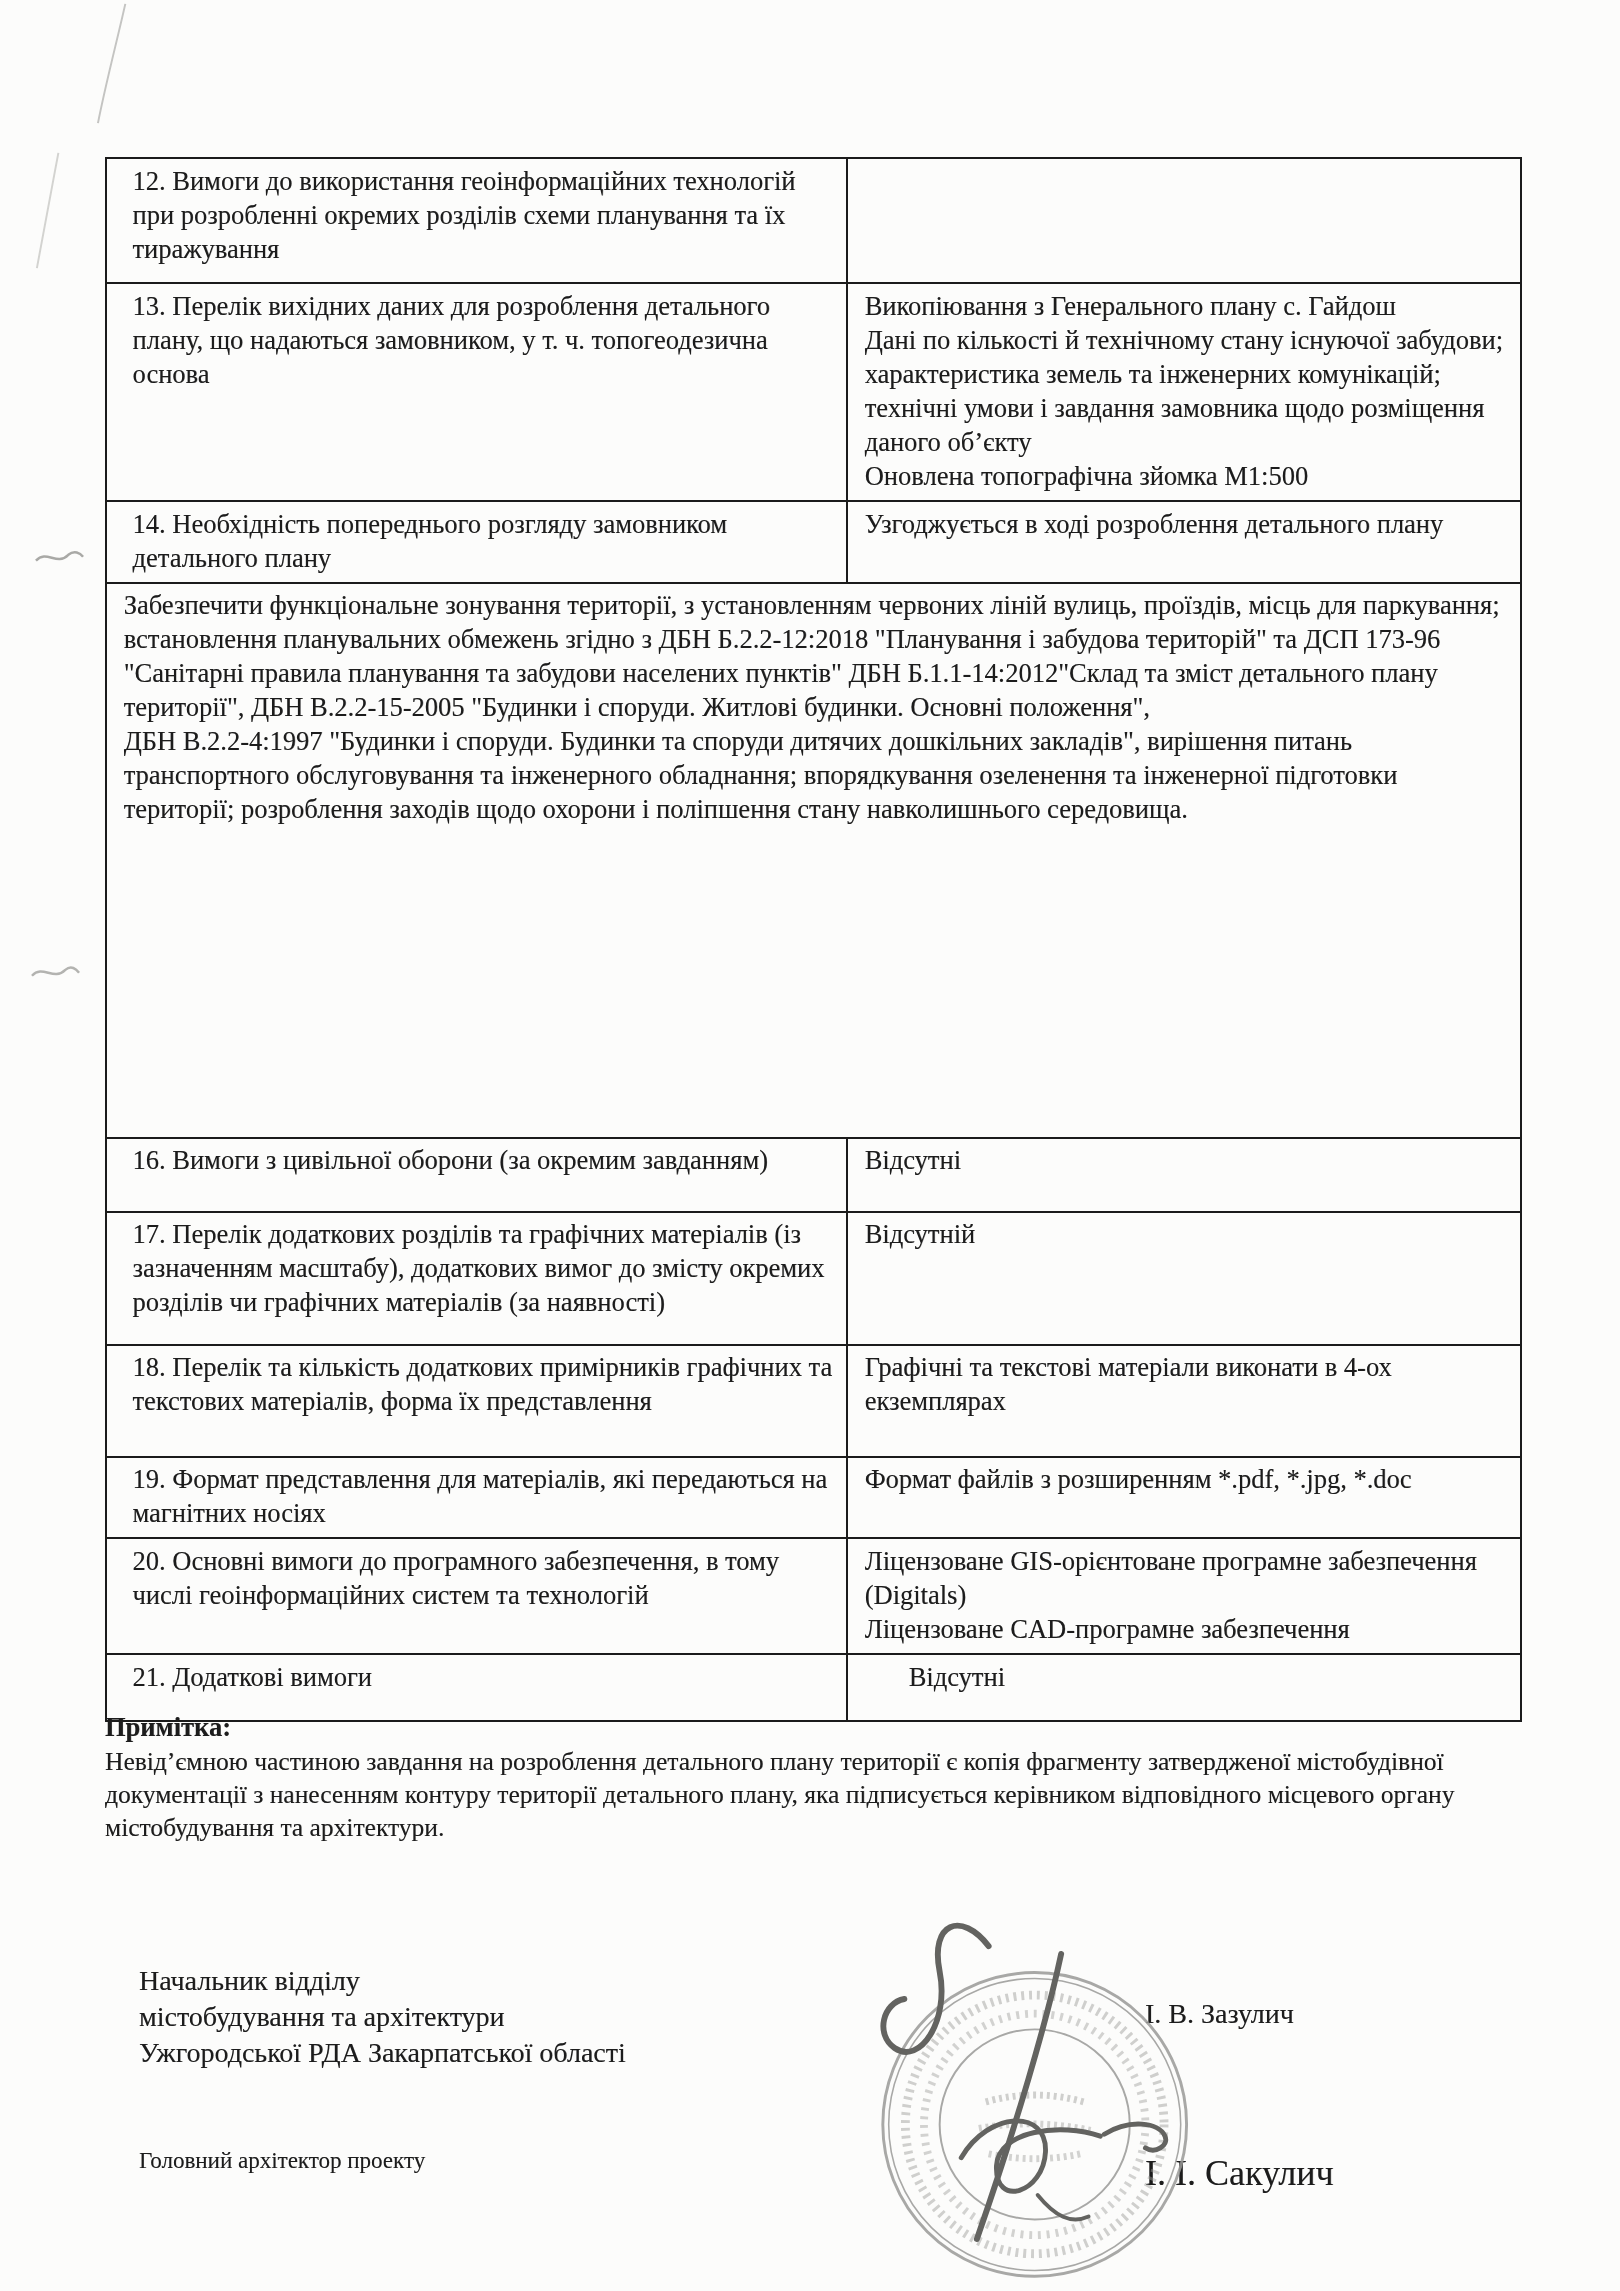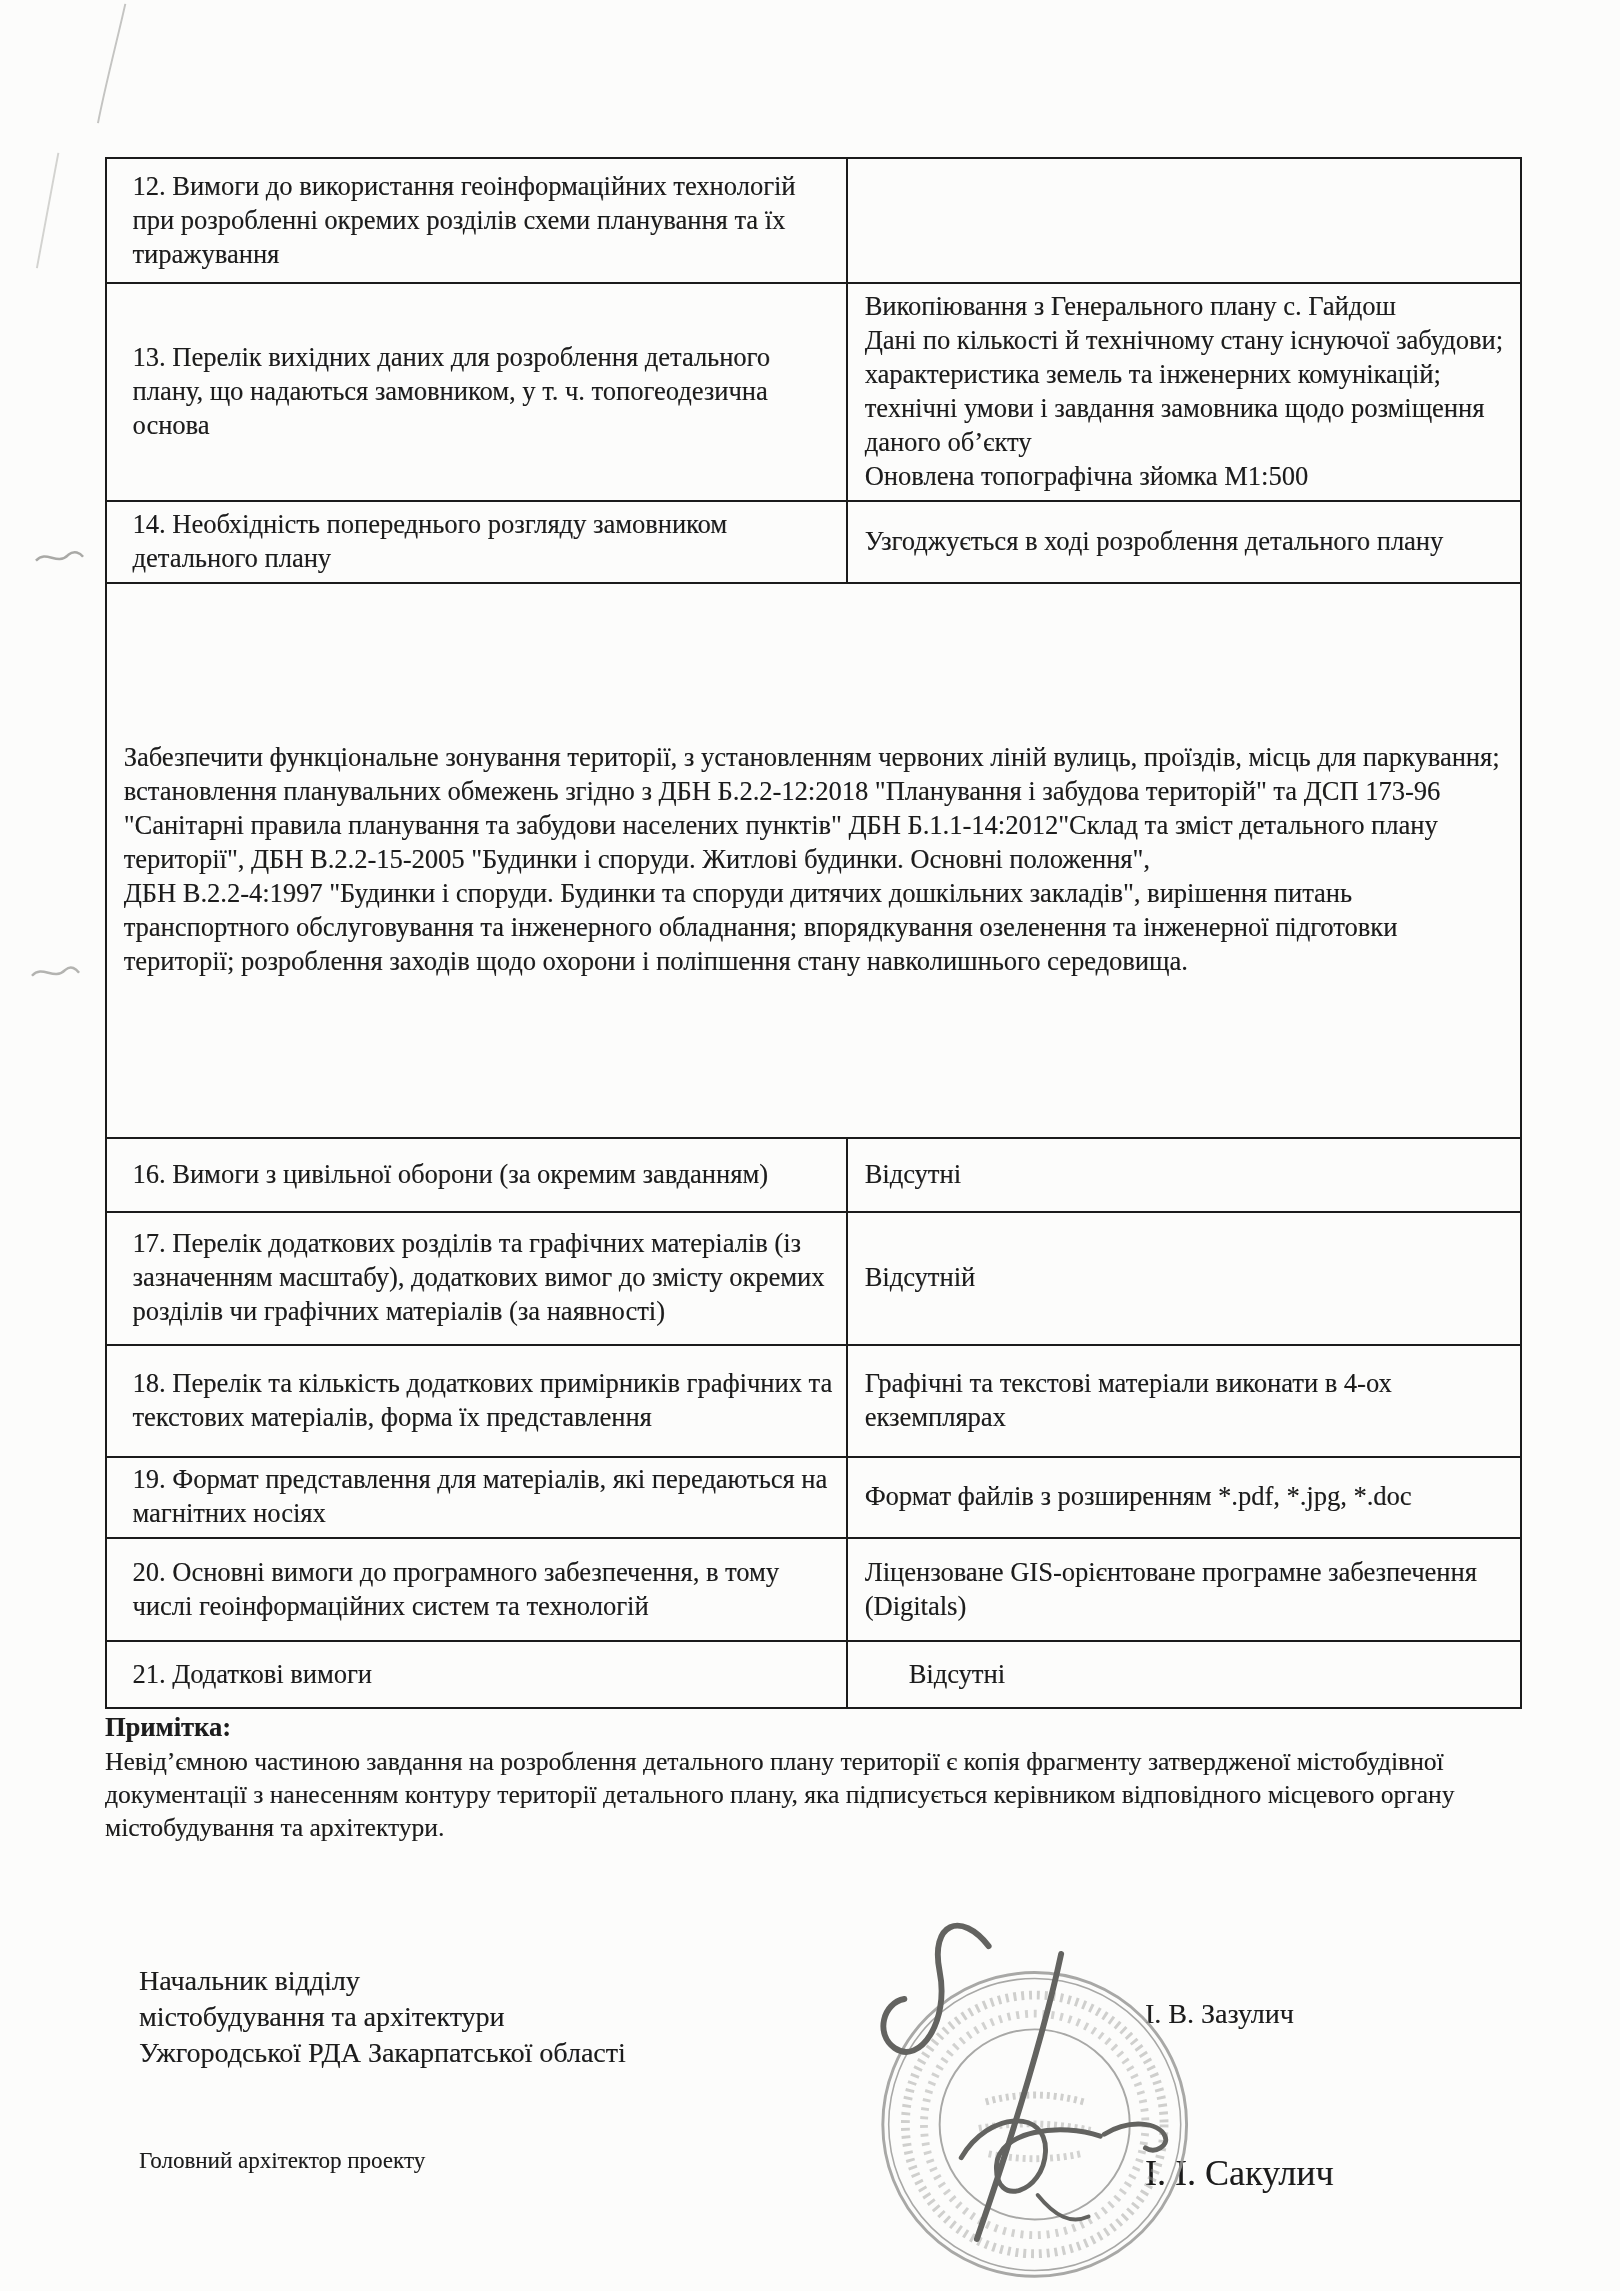--- a/index.html
+++ b/index.html
@@ -15,21 +15,21 @@
   }
   
   .doc-table{
     position:absolute;left:105px;top:157px;width:1417px;
     border:2px solid #1b1b1b;
     box-sizing:border-box;
     font-size:26.5px;line-height:34px;
   }
   .trow{display:flex;border-bottom:2px solid #1b1b1b;}
   .trow:last-child{border-bottom:none;gap:44px;}
-  .cell{box-sizing:border-box;display:flex;flex-direction:column;justify-content:center;}
+  .cell{box-sizing:border-box;display:flex;flex-direction:column;}
   .cell.left{
     width:741px;flex:0 0 741px;
     border-right:2px solid #1b1b1b;
     padding:4.9px 11.8px 6.9px 25.5px;
   }
   .cell.right{flex:1;padding:4.9px 5.9px 6.9px 16.7px;}
   .r12{min-height:123px;}
   .r13{min-height:193px;}
   .r14{min-height:66px;}
   .r15{min-height:553px;}
@@ -140,20 +140,21 @@
         <div>Формат файлів з розширенням *.pdf, *.jpg, *.doc</div>
       </div>
     </div>
 
     <div class="trow r20">
       <div class="cell left">
         <div>20. Основні вимоги до програмного забезпечення, в тому числі геоінформаційних систем та технологій</div>
       </div>
       <div class="cell right">
         <div>Ліцензоване GIS-орієнтоване програмне забезпечення (Digitals)</div>
+        <div>Ліцензоване CAD-програмне забезпечення</div>
       </div>
     </div>
 
     <div class="trow r21">
       <div class="cell left">
         <div>21. Додаткові вимоги</div>
       </div>
       <div class="cell right">
         <div>Відсутні</div>
       </div>

